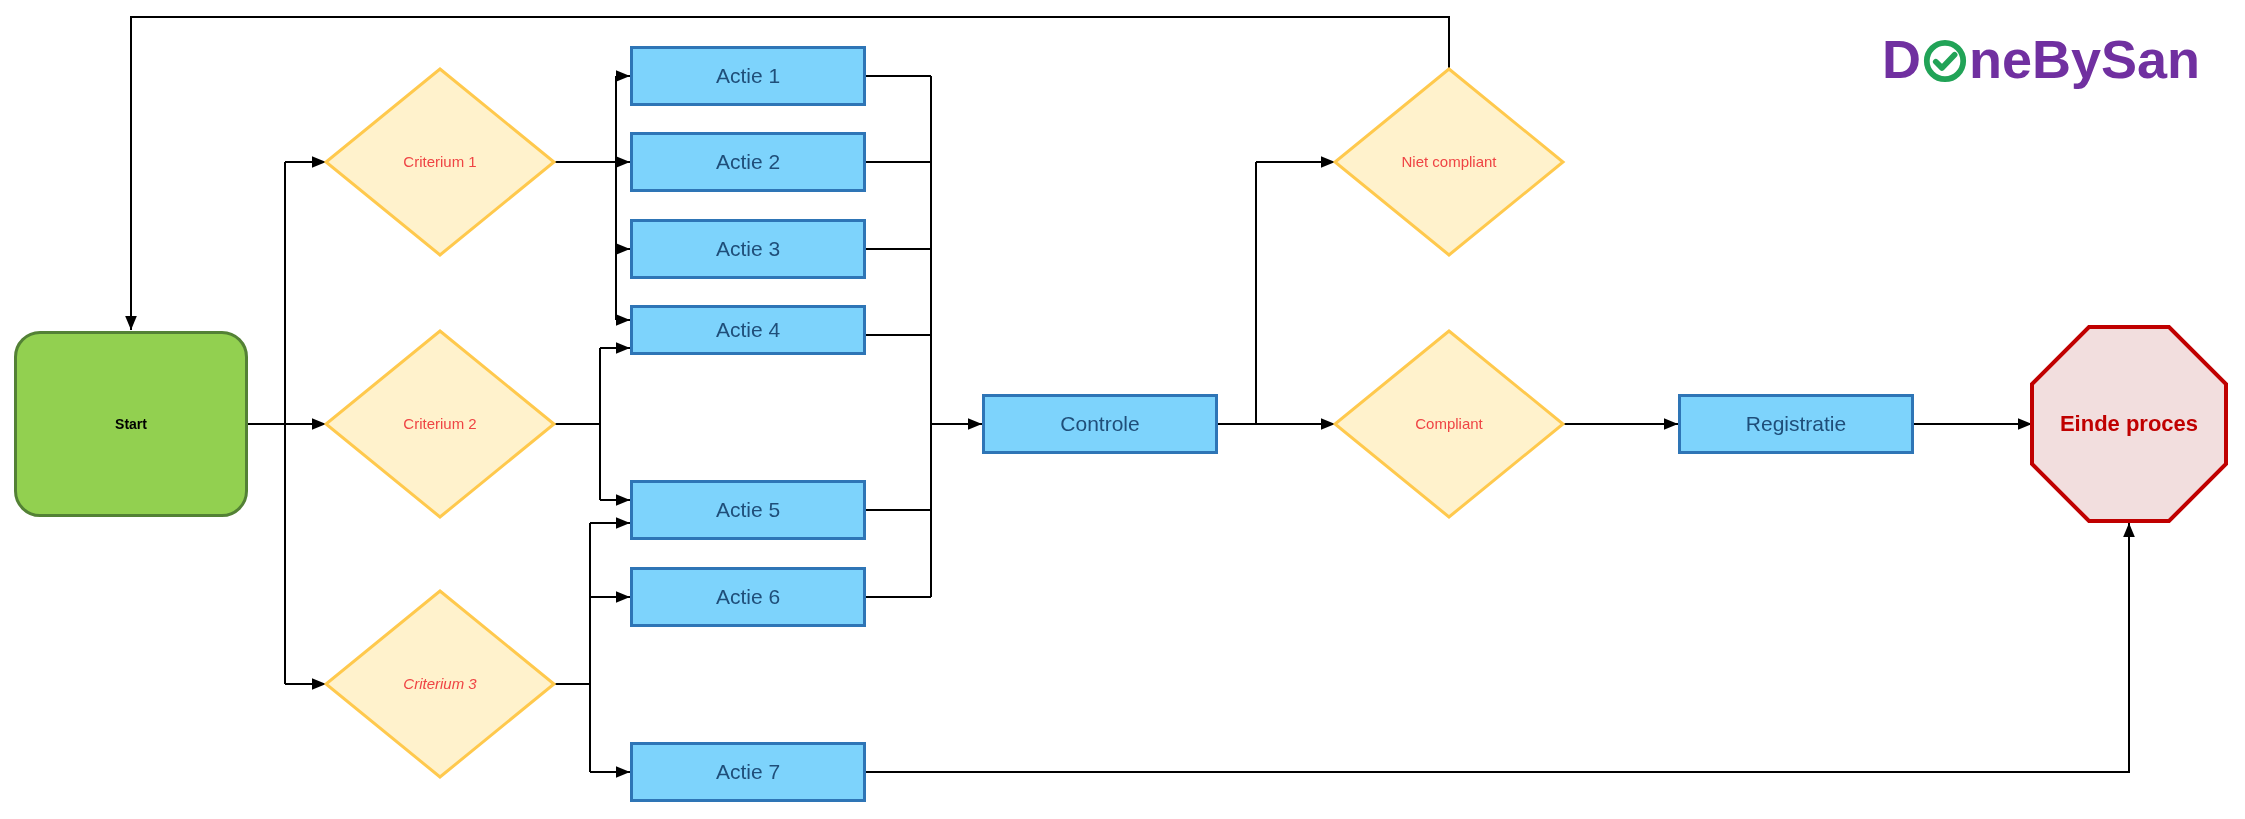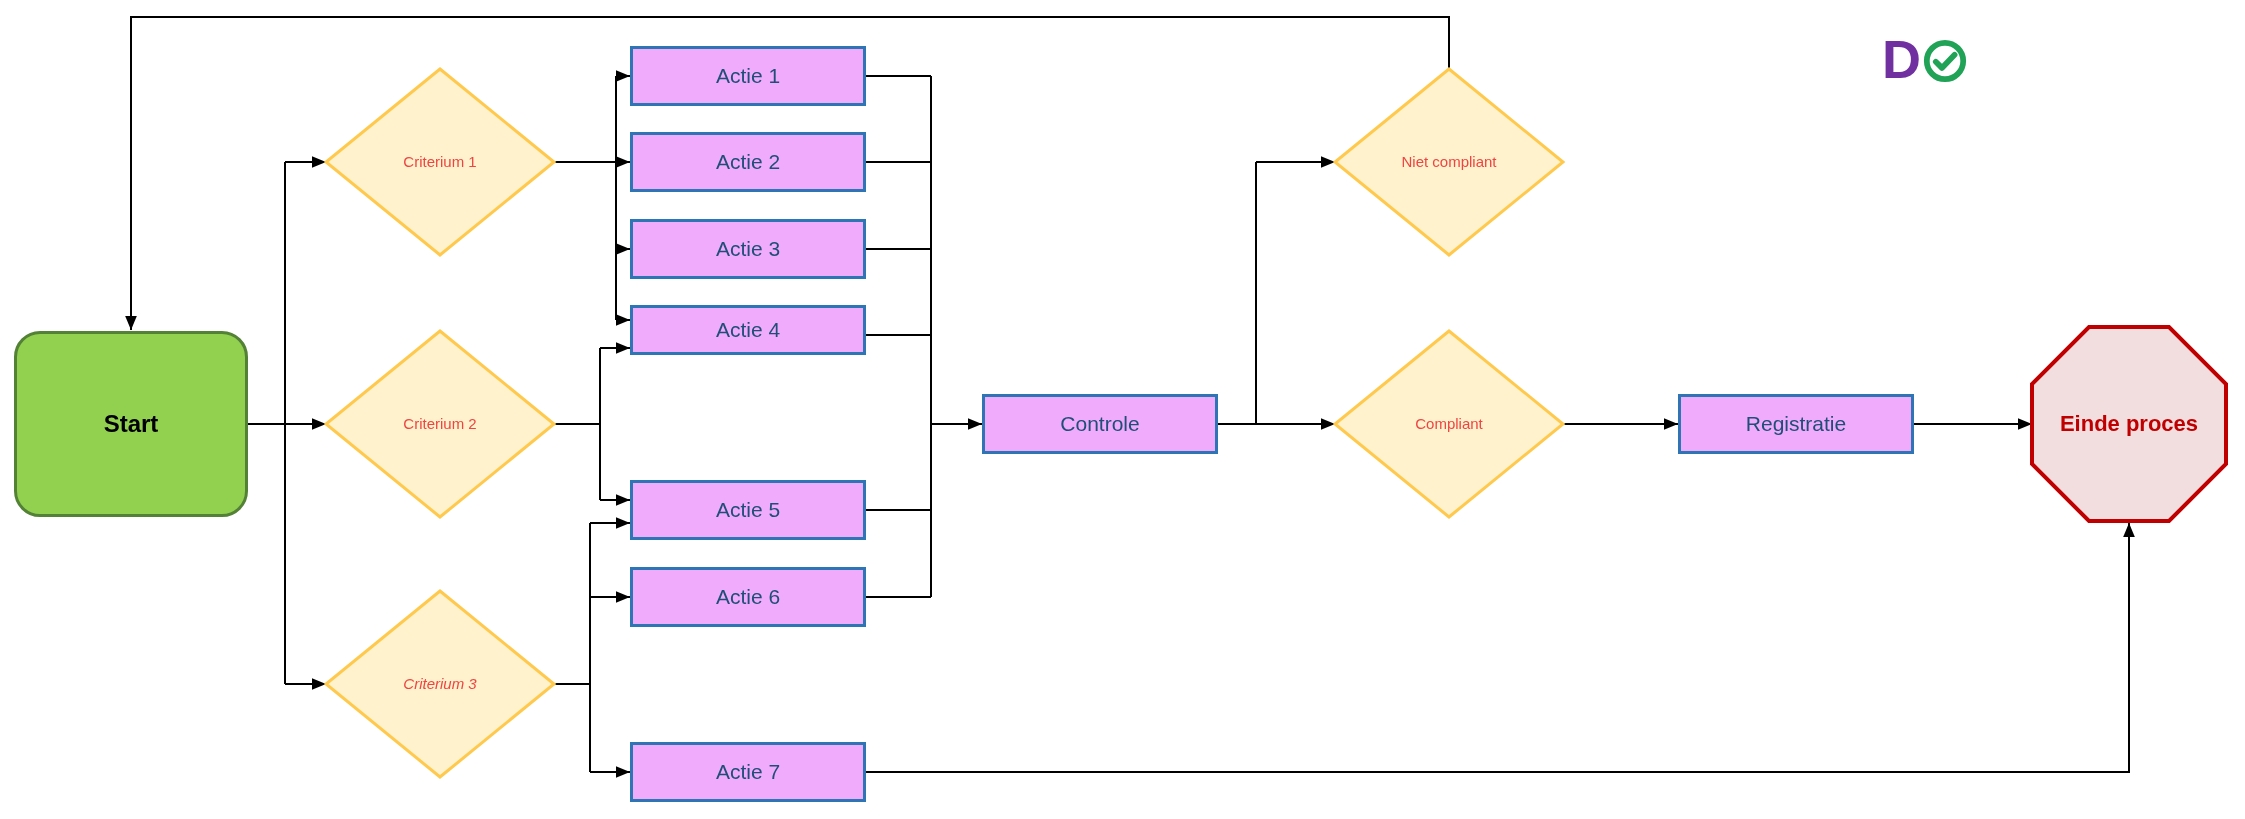--- a/index.html
+++ b/index.html
@@ -16,32 +16,32 @@
   .edge { stroke: #000000; stroke-width: 2; fill: none; }
   .node, .label {
     position: absolute;
     display: flex;
     align-items: center;
     justify-content: center;
     text-align: center;
     line-height: 1.15;
   }
   .process {
-    background: #f0abfc;
+    background: #7dd3fc;
     border: 3px solid #2E75B6;
     color: #1F4E79;
     font-size: 21px;
   }
   .start-node {
     background: #92D050;
     border: 3px solid #538135;
     border-radius: 26px;
     color: #000000;
     font-weight: 700;
-    font-size: 24px;
+    font-size: 14px;
   }
   .decision-label { color: #ef4444; font-size: 15px; }
   .end-label { color: #C00000; font-weight: 700; font-size: 22px; }
   .logo {
     position: absolute;
     left: 1882px;
     top: 28px;
     height: 62px;
     display: flex;
     align-items: center;
@@ -140,15 +140,16 @@
   <div class="label decision-label" style="left:1339px; top:132px; width:220px; height:60px;">Niet compliant</div>
   <div class="label decision-label" style="left:1339px; top:394px; width:220px; height:60px;">Compliant</div>
   <div class="label end-label" style="left:2031px; top:396px; width:196px; height:56px;">Einde proces</div>
 
   <div class="logo">
     <span>D</span>
     <svg width="46" height="46" viewBox="0 0 24 24">
       <circle cx="12" cy="12" r="9.5" fill="#ffffff" stroke-width="3" stroke="#21A357"></circle>
       <path d="M7.2 12.4 L10.4 15.6 L17 8.8" fill="none" stroke-width="3" stroke-linecap="round" stroke-linejoin="round" stroke="#21A357"></path>
     </svg>
+    <span>neBySan</span>
   </div>
 
 </div>
 
 </body></html>

